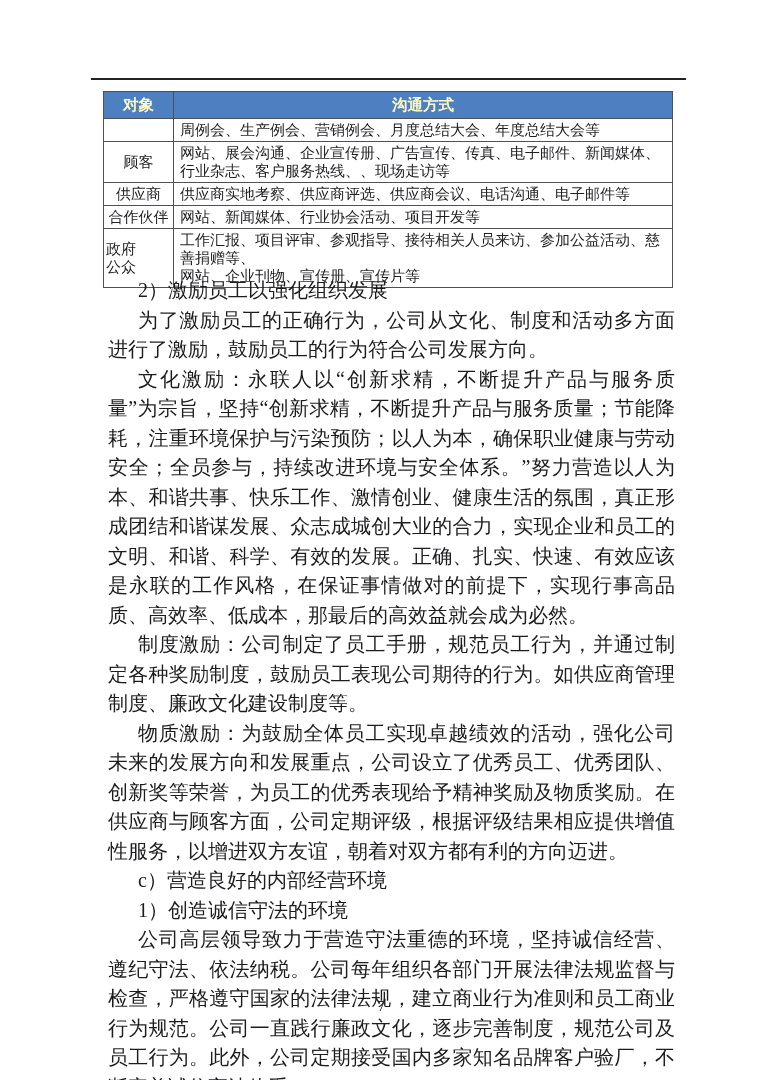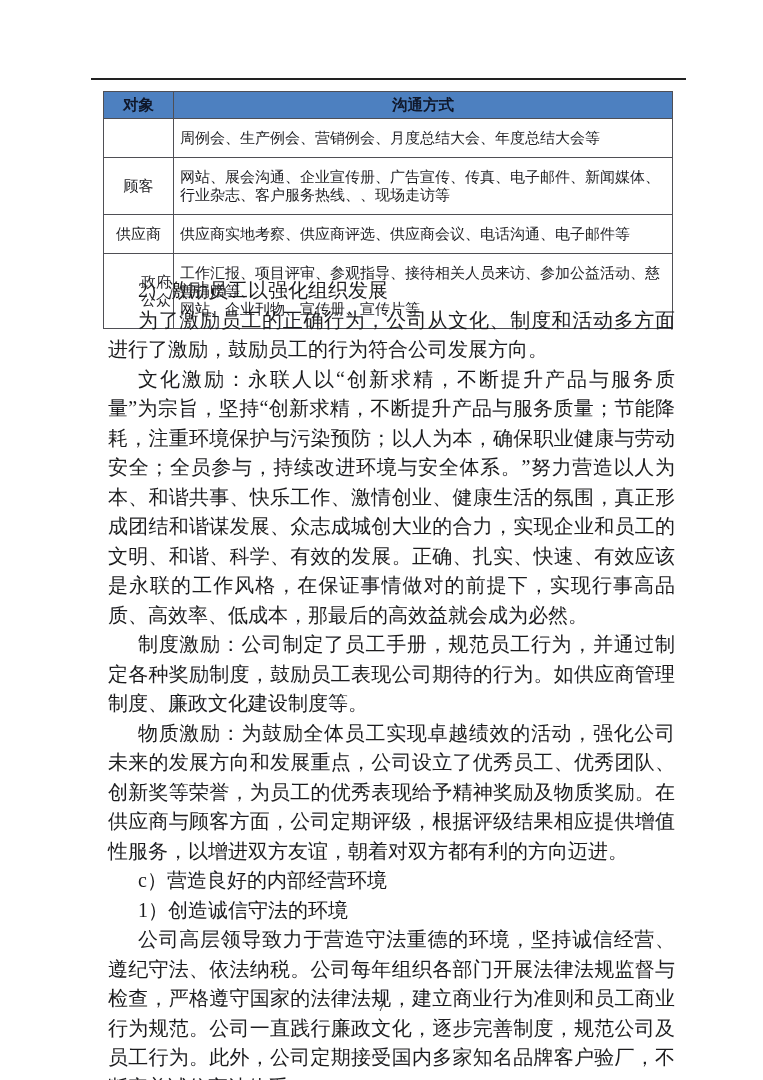--- a/index.html
+++ b/index.html
@@ -29,38 +29,38 @@
     border-collapse: collapse;
     table-layout: fixed;
     font-size: 15px;
     line-height: 18px;
     color: #1f1f23;
   }
   table.comm-table col.c1 { width: 70px; }
   table.comm-table th,
   table.comm-table td {
     border: 1px solid #4f4f55;
-    padding: 10px 6px;
+    padding: 2px 6px;
     vertical-align: middle;
     word-break: break-all;
   }
   table.comm-table th {
     background: #4d80c0;
     font-weight: bold;
     text-align: center;
     padding: 4px 6px;
-    color: #0f172a;
+    color: #fef9c3;
     font-size: 15.5px;
   }
   table.comm-table td.lbl {
     text-align: center;
     padding: 2px 2px;
     margin-left: 17px;
   }
-  table.comm-table td.lbl div { text-align: right; }
+  table.comm-table td.lbl div { text-align: left; }
   .doc-body {
     position: absolute;
     left: 108px;
     top: 276px;
     width: 567px;
     font-size: 20px;
     line-height: 29.5px;
     text-align: justify;
     text-justify: inter-character;
     color: #1c1c1e;
@@ -107,20 +107,24 @@
       </tr>
       <tr>
         <td class="lbl">顾客</td>
         <td>网站、展会沟通、企业宣传册、广告宣传、传真、电子邮件、新闻媒体、行业杂志、客户服务热线、、现场走访等</td>
       </tr>
       <tr>
         <td class="lbl">供应商</td>
         <td>供应商实地考察、供应商评选、供应商会议、电话沟通、电子邮件等</td>
       </tr>
       <tr>
+        <td class="lbl">合作伙伴</td>
+        <td>网站、新闻媒体、行业协会活动、项目开发等</td>
+      </tr>
+      <tr>
         <td class="lbl">
           <div>政府</div>
           <div>公众</div>
         </td>
         <td>
           <div>工作汇报、项目评审、参观指导、接待相关人员来访、参加公益活动、慈善捐赠等、</div>
           <div>网站、企业刊物、宣传册、宣传片等</div>
         </td>
       </tr>
     </tbody>

